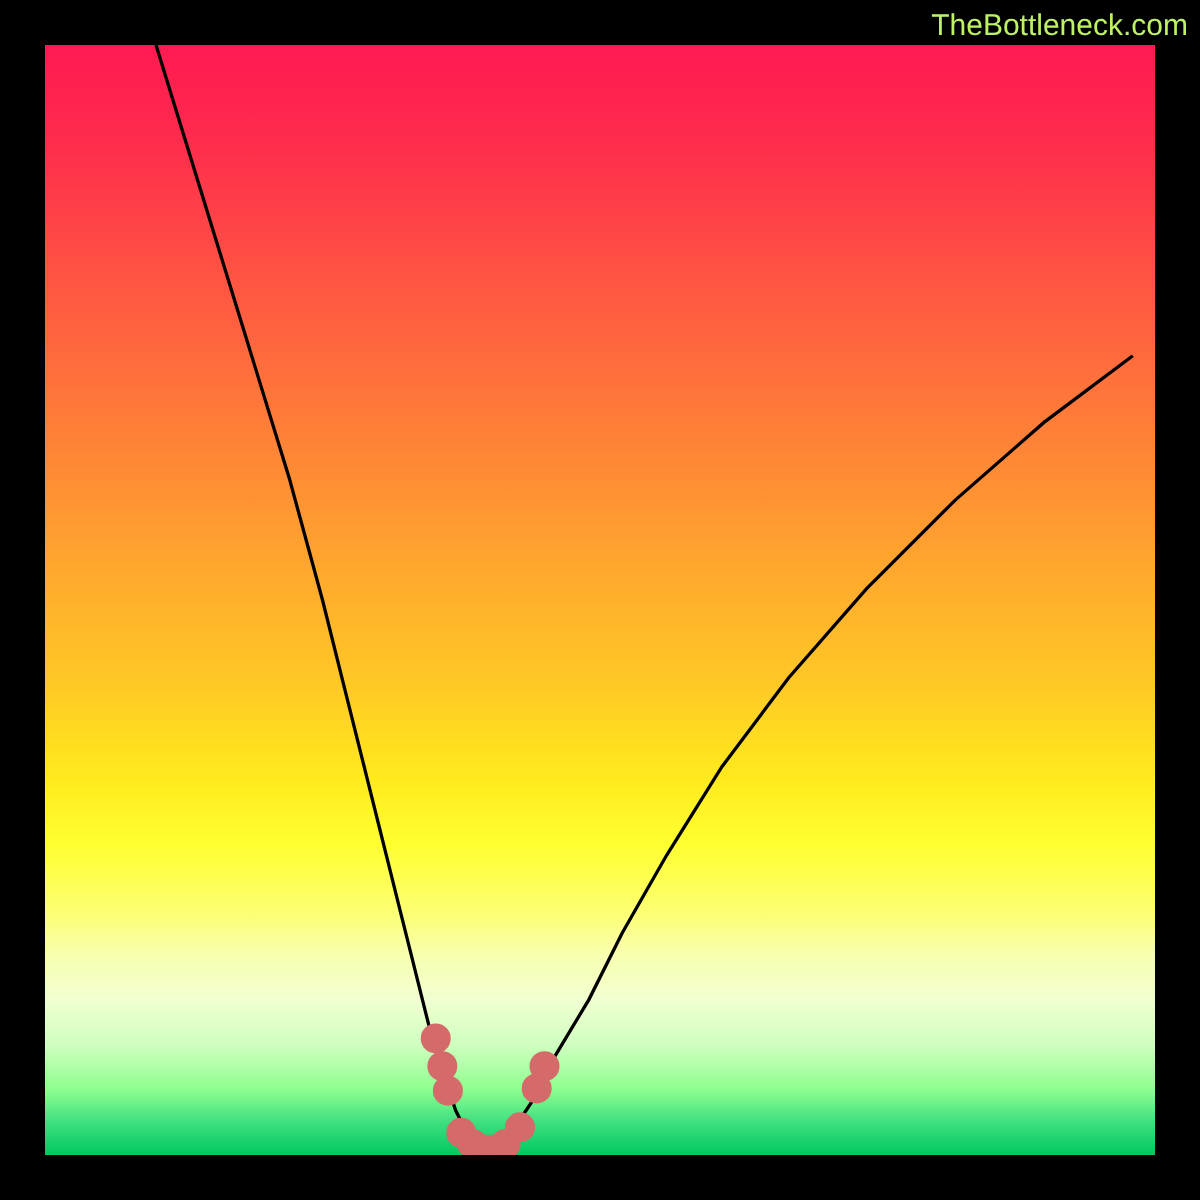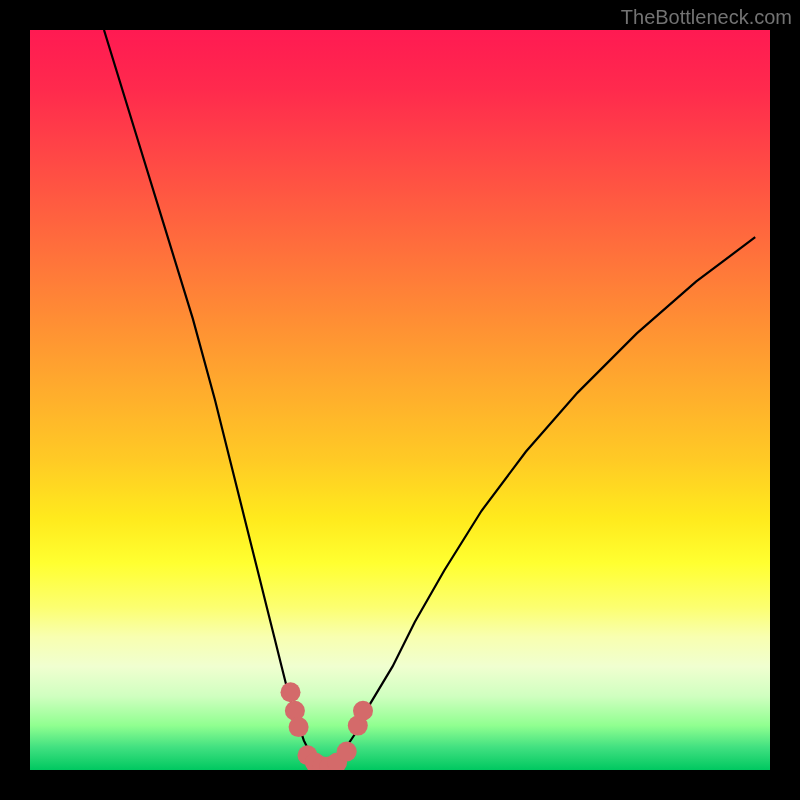--- a/index.html
+++ b/index.html
@@ -36,21 +36,21 @@
     #d0ffc0 90%,
     #90ff90 94%,
     #40e080 97%,
     #00c860 100%
   );
 }
 .watermark {
   position: absolute;
   top: 6px;
   right: 8px;
-  color: #737373;
+  color: #bef264;
   font-size: 20px;
   font-weight: 500;
   z-index: 10;
 }
 svg.curve {
   position: absolute;
   left: 0;
   top: 0;
   width: 100%;
   height: 100%;

